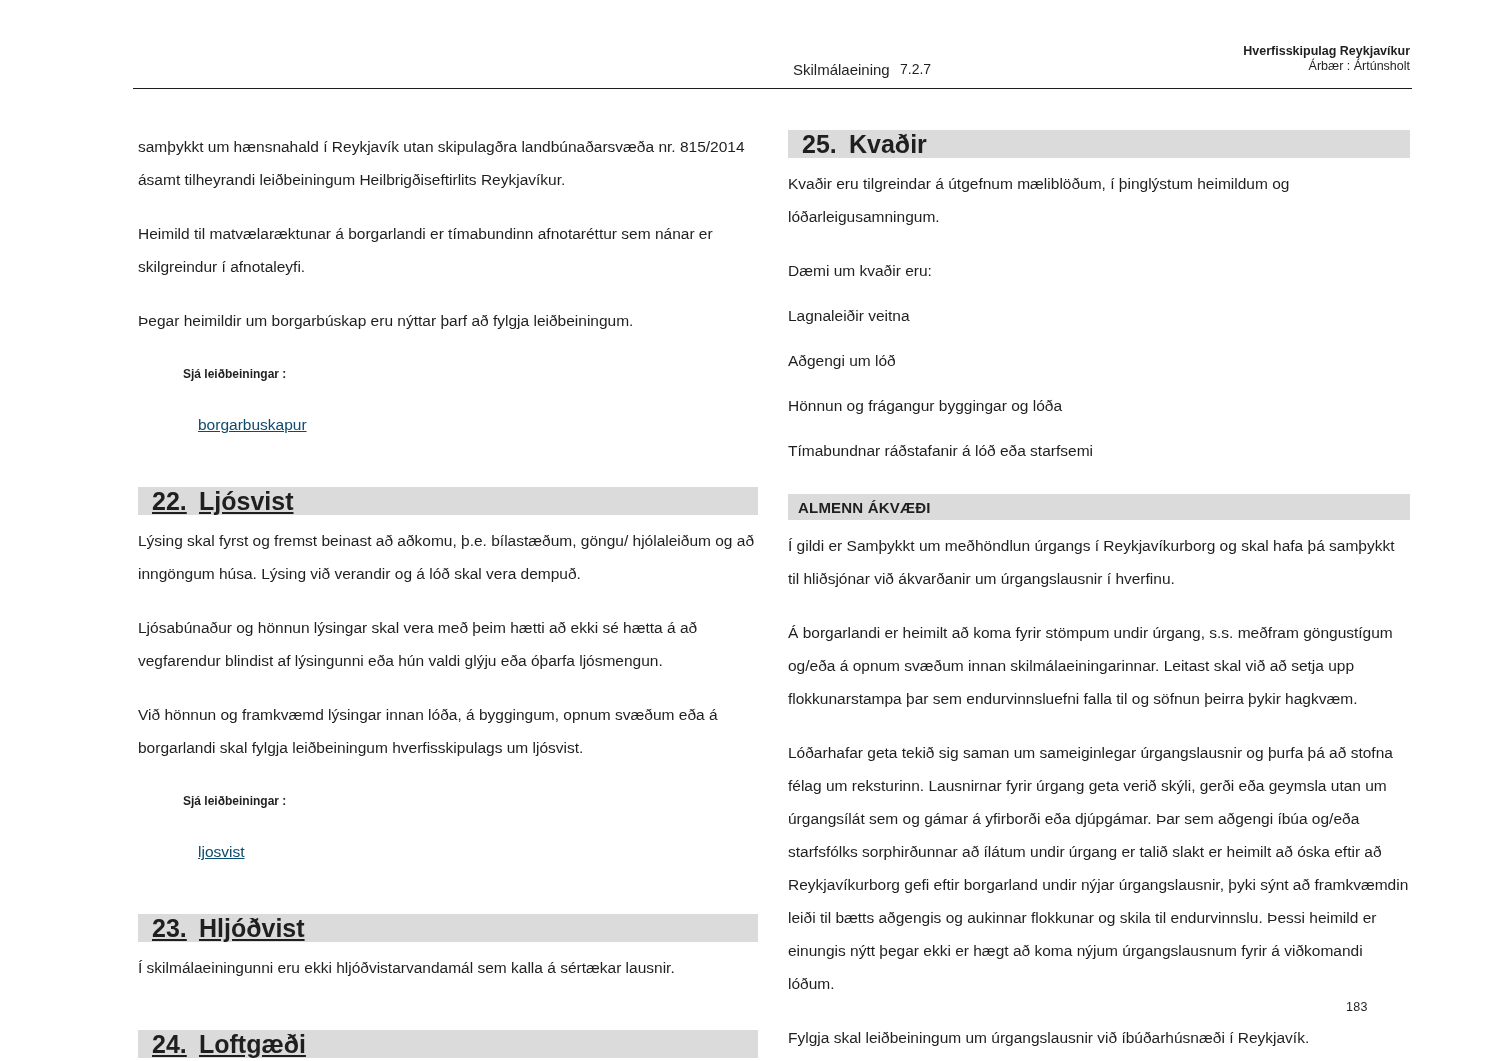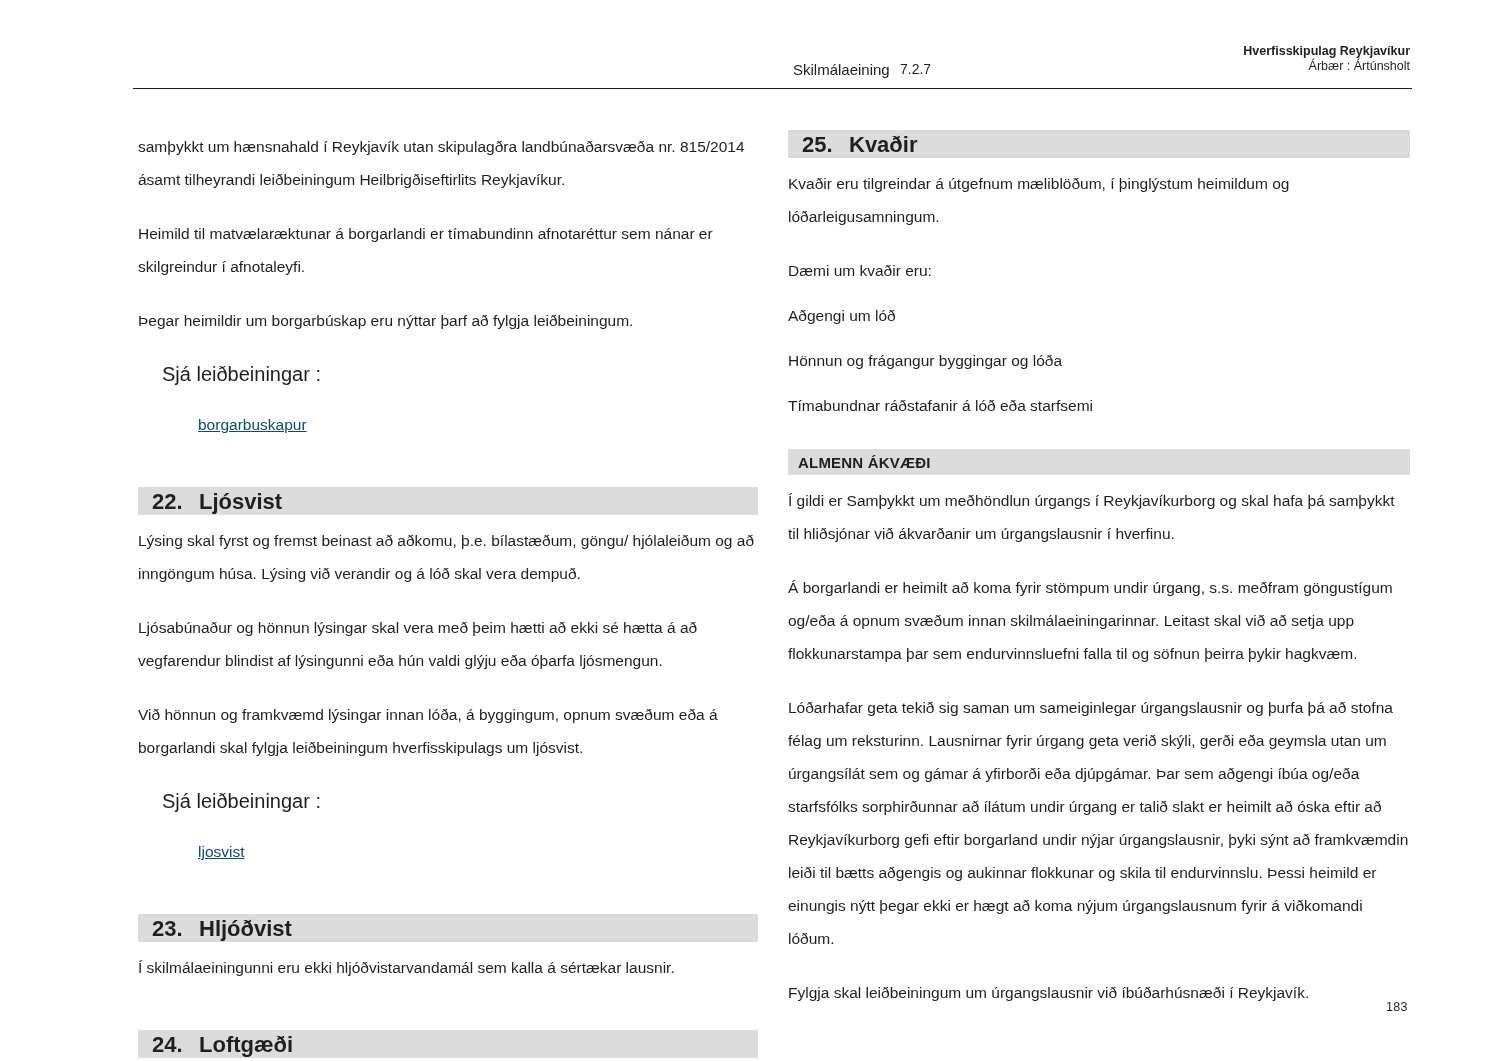--- a/index.html
+++ b/index.html
@@ -30,64 +30,64 @@
 
   
   .col { position: absolute; top: 130px; font-size: 15.5px; line-height: 33px; }
   .col-left  { left: 138px; width: 620px; }
   .col-right { left: 788px; width: 622px; }
 
   .para { margin-bottom: 21px; }
   .para.tight { margin-bottom: 12px; }
 
   .see {
-    font-weight: normal;
-    font-size: 20px;
-    margin: 11px 0 17px 24px;
+    font-weight: bold;
+    font-size: 12px;
+    margin: 11px 0 17px 45px;
   }
   .link-row { margin-bottom: 0; }
   .doc-link {
     display: inline-block;
     margin-left: 60px;
     color: #0c4a6e;
     text-decoration: underline;
     cursor: pointer;
   }
 
   
   .sec-bar {
     background: #dbdbdb;
     height: 28px;
     display: flex;
     align-items: center;
     font-weight: bold;
-    font-size: 22px;
+    font-size: 25px;
     padding-left: 14px;
     margin: 0 0 9px 0;
   }
   .sec-num { display: inline-block; width: 47px; }
-  .mt46 { margin-top: 46px; }
+  .mt46 { margin-top: 46px; text-decoration: underline; }
   .mt37 { margin-top: 37px; }
 
   .sub-bar {
     background: #dbdbdb;
     height: 26px;
     display: flex;
     align-items: center;
     font-weight: bold;
     font-size: 15px;
     letter-spacing: 0.2px;
     padding-left: 10px;
     margin: 27px 0 9px 0;
   }
 
   
   .page-number {
     position: absolute;
-    left: 1386px;
+    left: 1346px;
     top: 1000px;
     font-size: 12.5px;
     letter-spacing: 0.3px;
   }
 </style>
 </head>
 <body>
 
 <div class="page">
 
@@ -129,20 +129,21 @@
     <p class="para">Í skilmálaeiningunni er ekki þörf á sérstökum ráðstöfunum vegna loftmengunar.</p>
   </div>
 
   <div class="col col-right">
     <div class="sec-bar">
       <span class="sec-num">25.</span>
       <span class="sec-title">Kvaðir</span>
     </div>
     <p class="para">Kvaðir eru tilgreindar á útgefnum mæliblöðum, í þinglýstum heimildum og lóðarleigusamningum.</p>
     <p class="para tight">Dæmi um kvaðir eru:</p>
+    <p class="para tight">Lagnaleiðir veitna</p>
     <p class="para tight">Aðgengi um lóð</p>
     <p class="para tight">Hönnun og frágangur byggingar og lóða</p>
     <p class="para tight">Tímabundnar ráðstafanir á lóð eða starfsemi</p>
 
     <div class="sub-bar">ALMENN ÁKVÆÐI</div>
     <p class="para">Í gildi er Samþykkt um meðhöndlun úrgangs í Reykjavíkurborg og skal hafa þá samþykkt til hliðsjónar við ákvarðanir um úrgangslausnir í hverfinu.</p>
     <p class="para">Á borgarlandi er heimilt að koma fyrir stömpum undir úrgang, s.s. meðfram göngustígum og/eða á opnum svæðum innan skilmálaeiningarinnar. Leitast skal við að setja upp flokkunarstampa þar sem endurvinnsluefni falla til og söfnun þeirra þykir hagkvæm.</p>
     <p class="para">Lóðarhafar geta tekið sig saman um sameiginlegar úrgangslausnir og þurfa þá að stofna félag um reksturinn. Lausnirnar fyrir úrgang geta verið skýli, gerði eða geymsla utan um úrgangsílát sem og gámar á yfirborði eða djúpgámar. Þar sem aðgengi íbúa og/eða starfsfólks sorphirðunnar að ílátum undir úrgang er talið slakt er heimilt að óska eftir að Reykjavíkurborg gefi eftir borgarland undir nýjar úrgangslausnir, þyki sýnt að framkvæmdin leiði til bætts aðgengis og aukinnar flokkunar og skila til endurvinnslu. Þessi heimild er einungis nýtt þegar ekki er hægt að koma nýjum úrgangslausnum fyrir á viðkomandi lóðum.</p>
     <p class="para">Fylgja skal leiðbeiningum um úrgangslausnir við íbúðarhúsnæði í Reykjavík.</p>
   </div>

